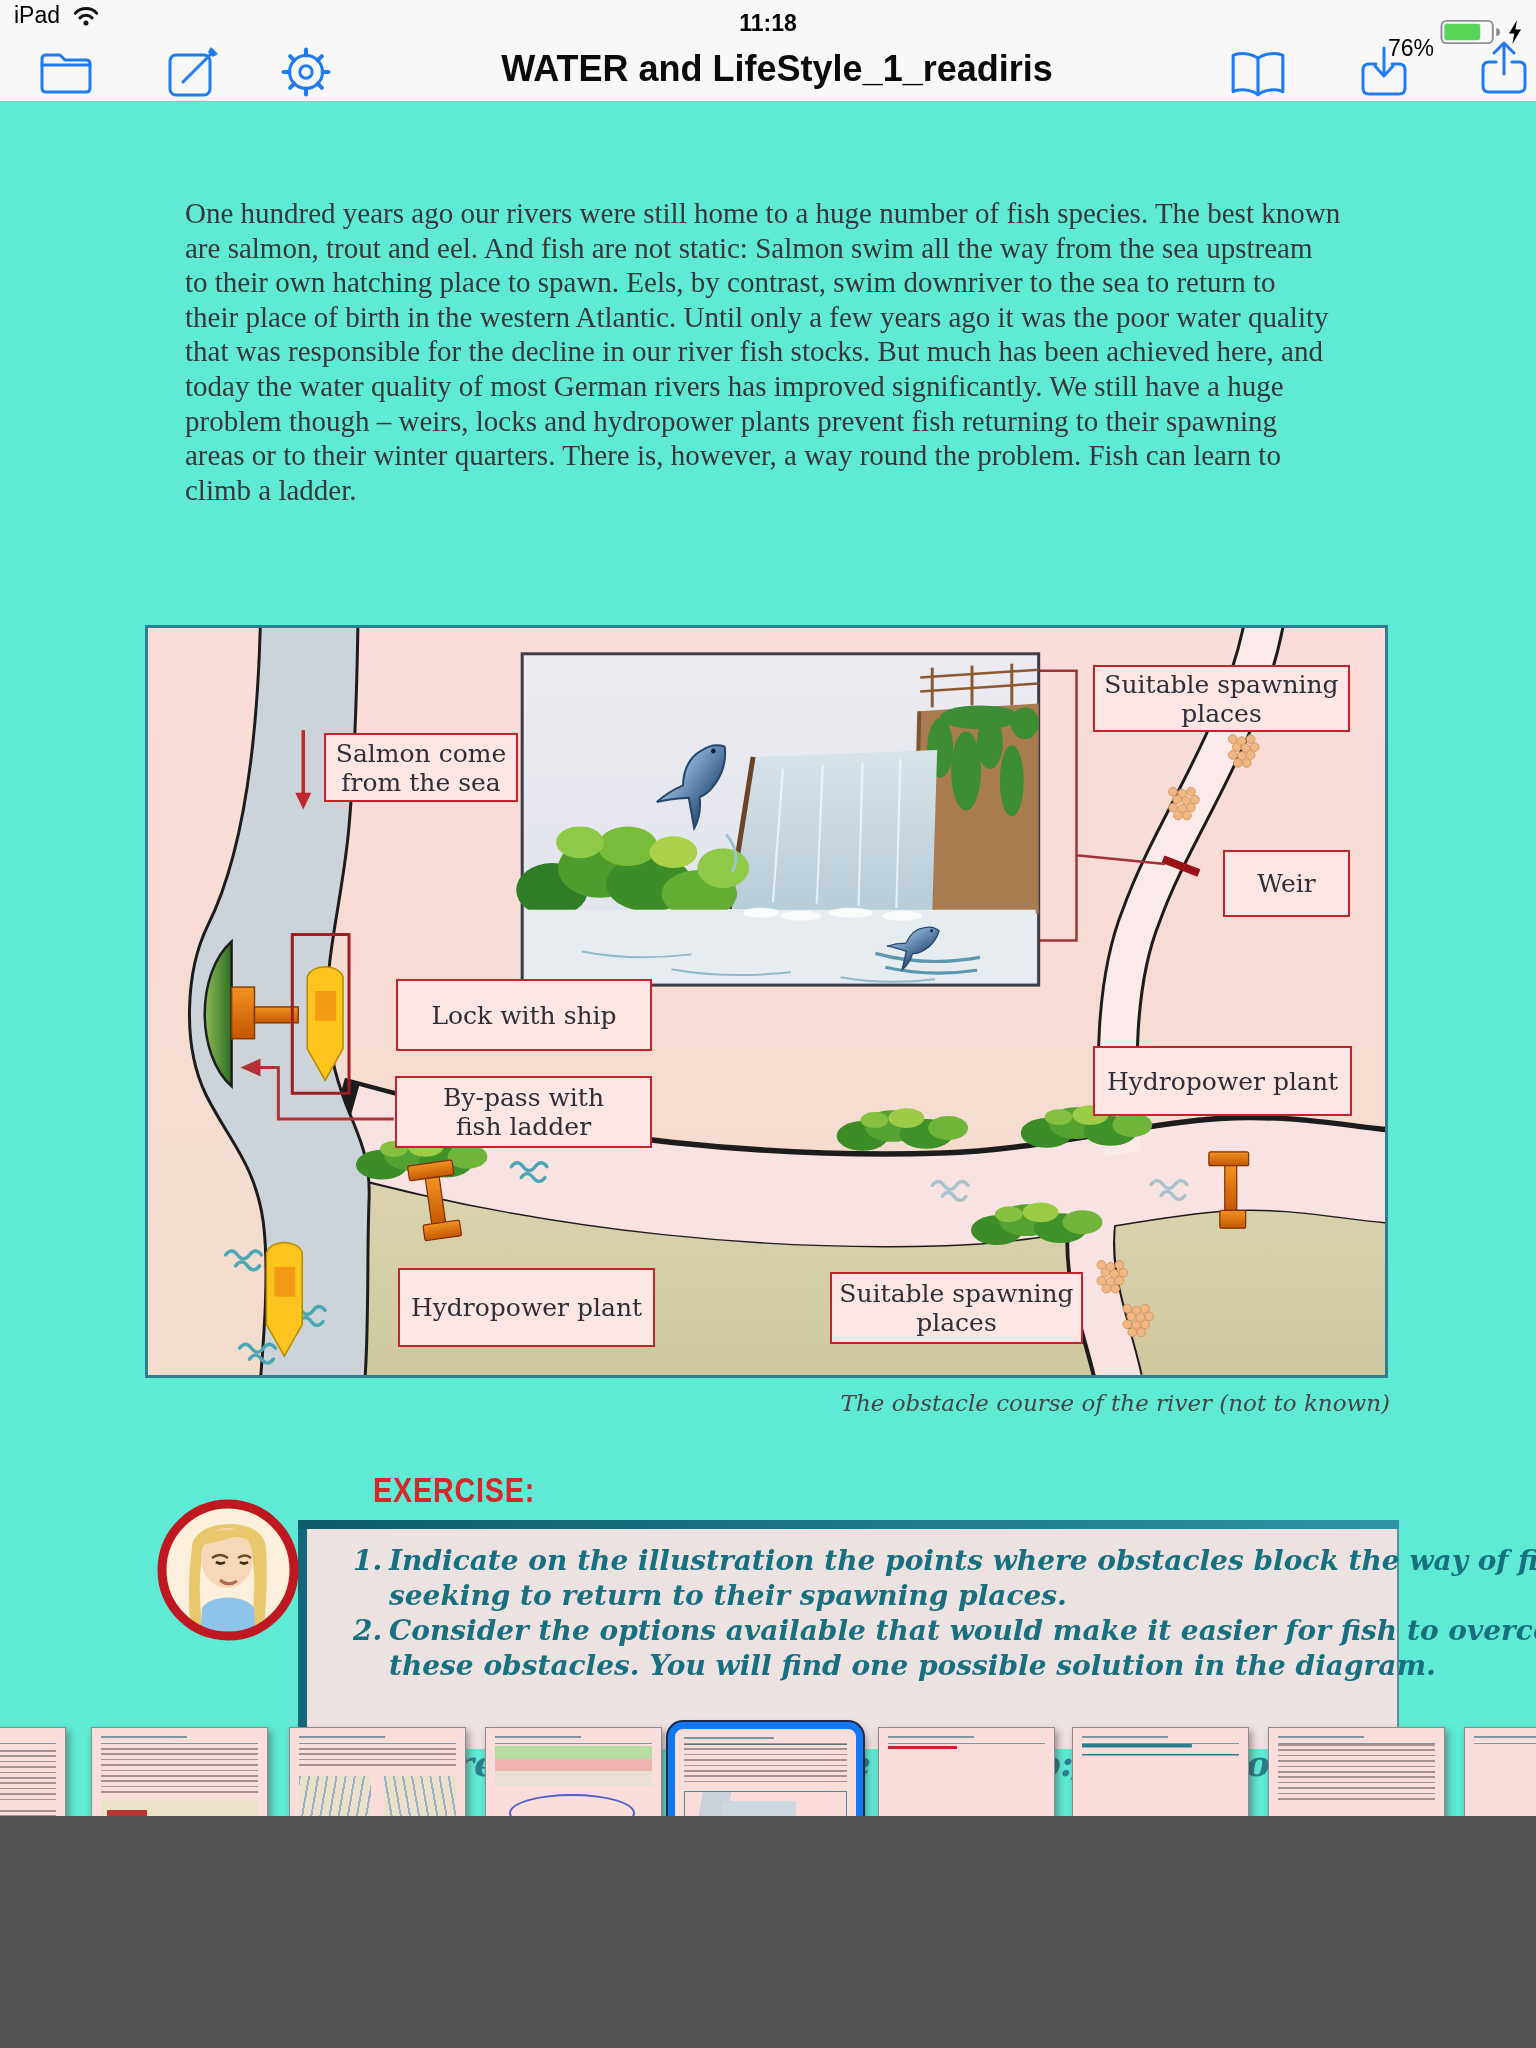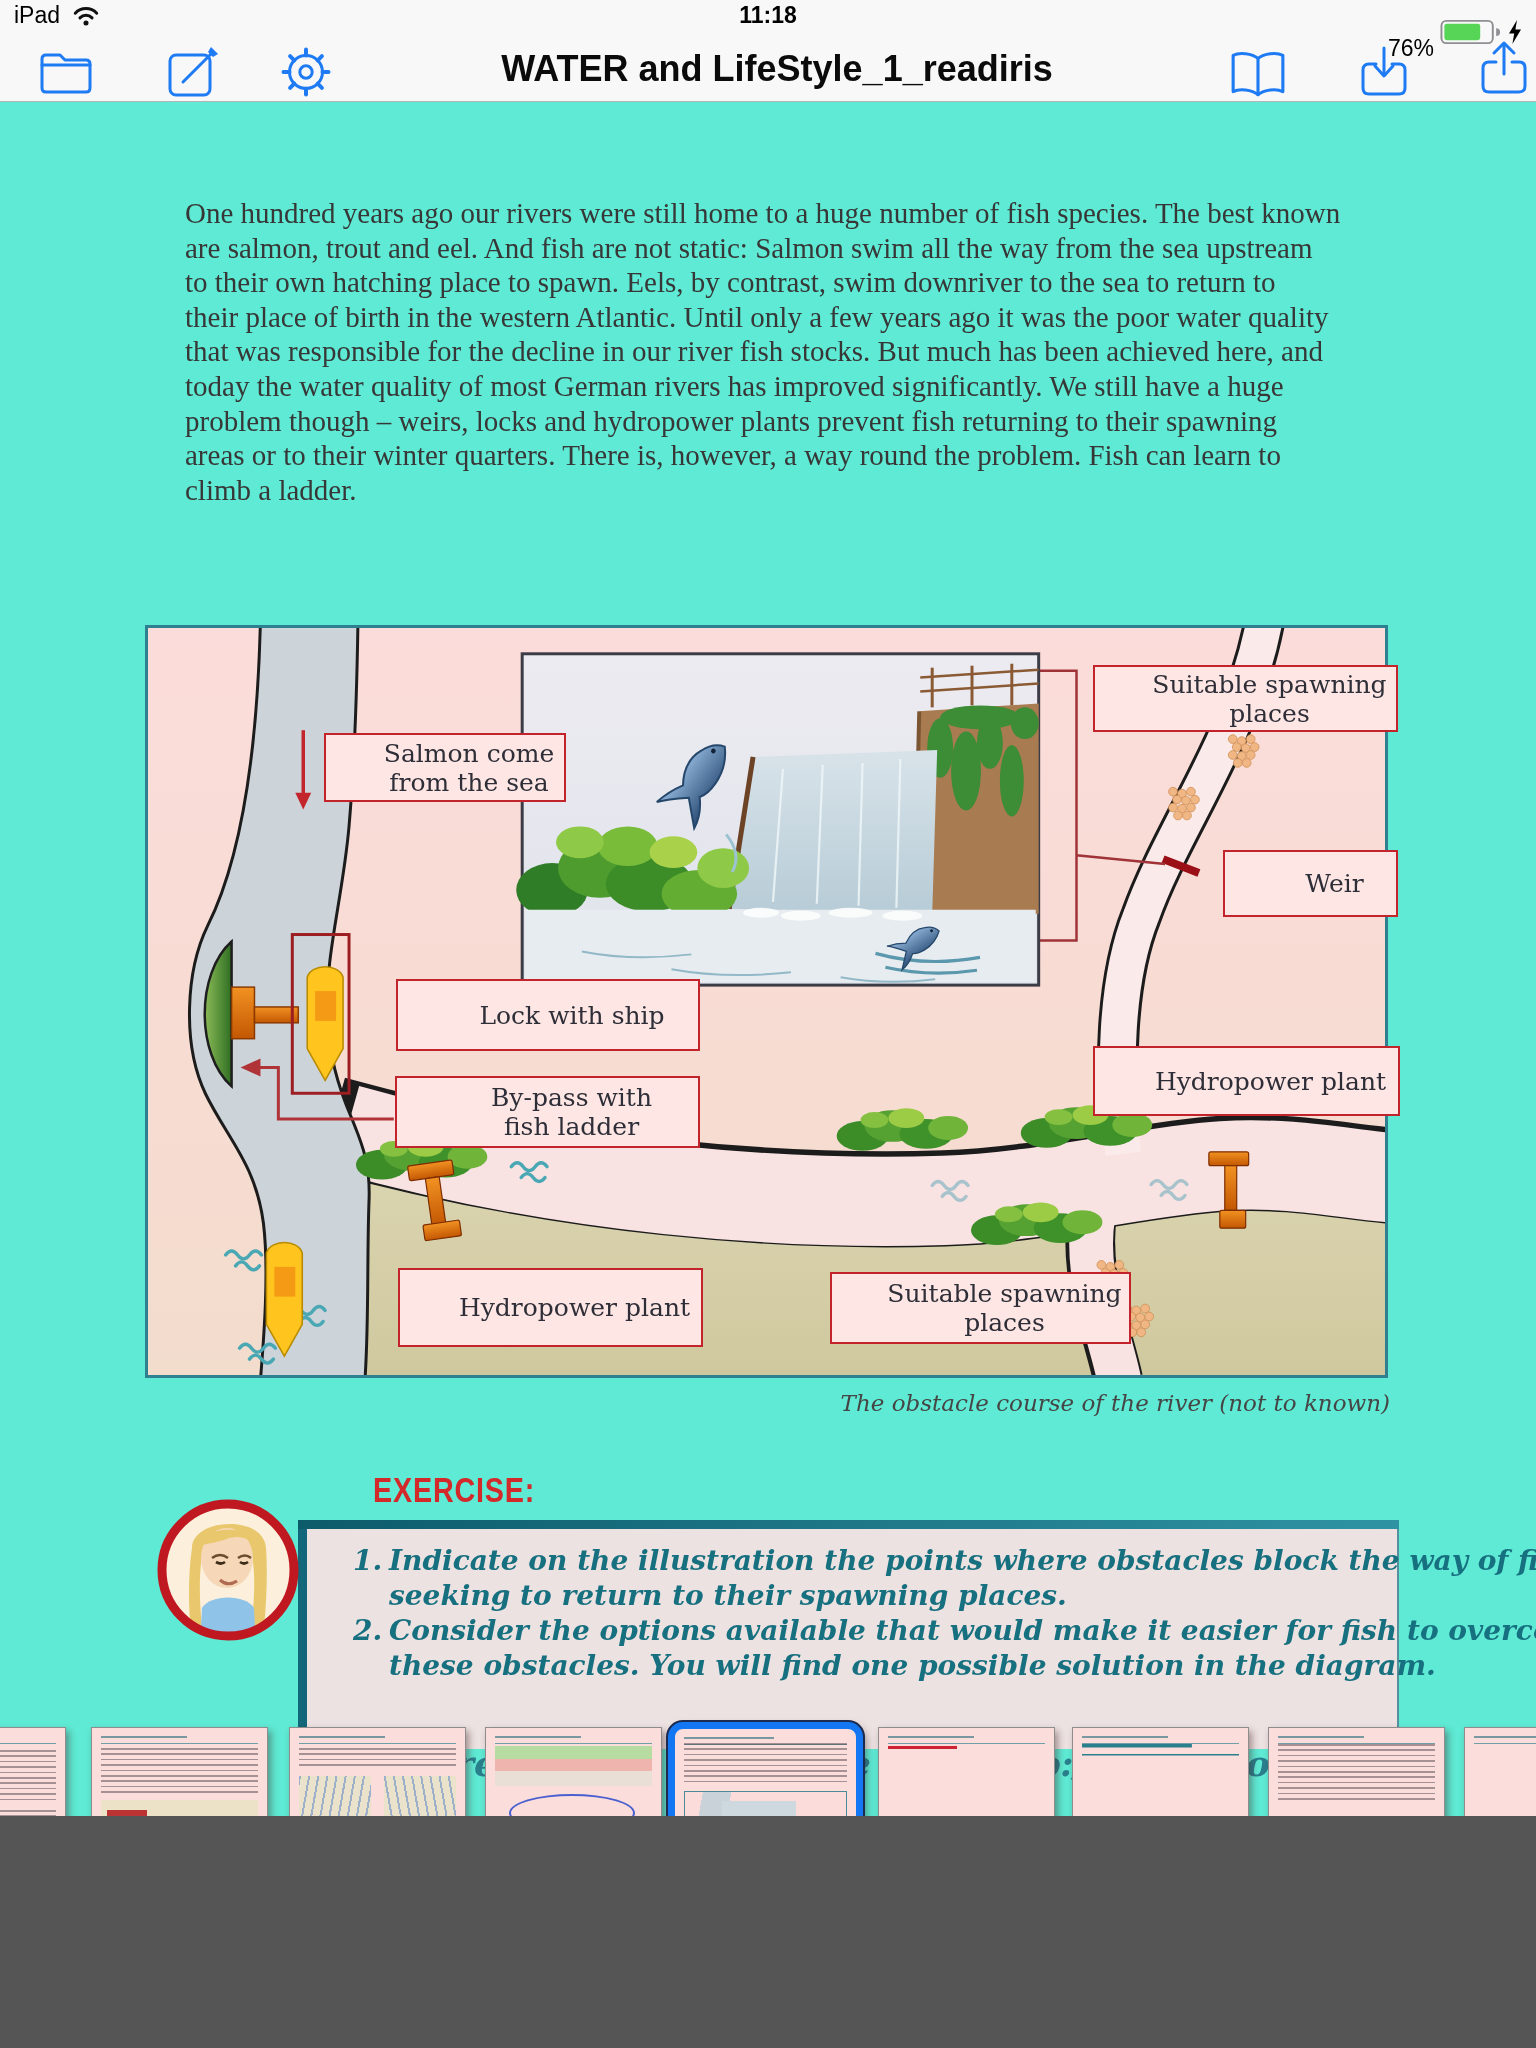--- a/index.html
+++ b/index.html
@@ -5,21 +5,21 @@
   html,body{margin:0;padding:0;background:#555;}
   .screen{position:relative;width:1536px;height:1816px;overflow:hidden;
           background:#5eead4;font-family:"Liberation Sans",sans-serif;}
 
   
   .topbar{position:absolute;left:0;top:0;width:1536px;height:101px;
           background:#f8f8f8;border-bottom:1px solid #b4b4b4;z-index:30;}
   .statusbar{position:absolute;left:0;top:0;width:100%;height:30px;}
   .sb-left{position:absolute;left:14px;top:2px;font-size:23px;color:#000;}
   .sb-wifi{position:absolute;left:72px;top:4px;}
-  .sb-time{position:absolute;left:0;right:0;top:2px;text-align:center;
+  .sb-time{position:absolute;left:0;right:0;top:10px;text-align:center;
            font-size:23px;font-weight:700;color:#000;}
   .sb-right{position:absolute;right:14px;top:2px;display:flex;align-items:center;gap:6px;}
   .sb-batt-label{font-size:23px;color:#000;margin-top:33px;}
   .toolbar{position:absolute;left:9px;top:30px;width:100%;height:71px;}
   .tb-title{position:absolute;left:0;right:0;top:18px;text-align:center;
             font-size:36px;font-weight:700;color:#0b0b0b;}
   .tb-icon{position:absolute;top:14px;cursor:pointer;}
   .i-folder{left:30px;top:20px;}
   .i-compose{left:158px;top:12px;}
   .i-gear{left:268px;top:12px;}
@@ -32,21 +32,21 @@
   .article{position:absolute;left:185px;top:196px;z-index:2;}
   .p-line{white-space:nowrap;font-family:"Liberation Serif",serif;
           font-size:29px;line-height:34.6px;color:#373737;}
 
   
   .diagram{position:absolute;left:145px;top:625px;width:1237px;height:747px;
            border:3px solid #2e7f8f;background:#fbdcda;z-index:2;}
   .diagram svg.art{position:absolute;left:0;top:0;width:100%;height:100%;}
   .dlabel{position:absolute;display:flex;align-items:center;justify-content:center;
           background:#fde6e3;border:2.5px solid #c3242b;text-align:center;
-          font-family:"DejaVu Serif",serif;font-size:25px;line-height:29px;color:#2e2e38;z-index:5;padding-left:48px;}
+          font-family:"DejaVu Serif",serif;font-size:25px;line-height:29px;color:#2e2e38;z-index:5;}
   .dlabel span{display:block;}
   .dlabel span:empty{display:none;}
   .s-salmon{left:176px;top:105px;width:190px;height:65px;}
   .s-spawn-top{left:945px;top:37px;width:253px;height:63px;}
   .s-weir{left:1075px;top:222px;width:123px;height:63px;}
   .s-lock{left:248px;top:351px;width:252px;height:68px;}
   .s-bypass{left:247px;top:448px;width:253px;height:68px;}
   .s-hydro-right{left:945px;top:418px;width:255px;height:66px;}
   .s-hydro-left{left:250px;top:640px;width:253px;height:75px;}
   .s-spawn-bottom{left:682px;top:644px;width:249px;height:68px;}

